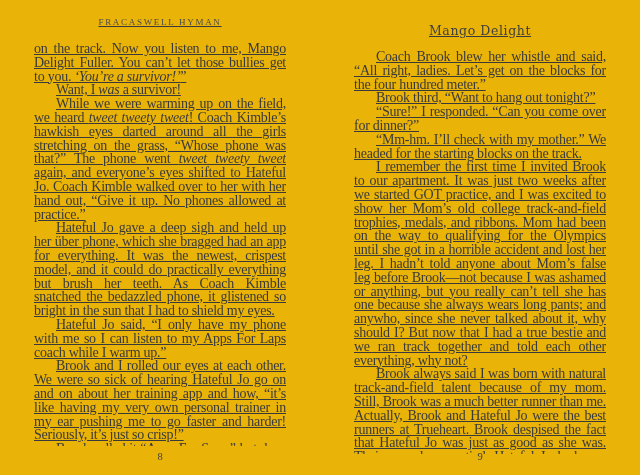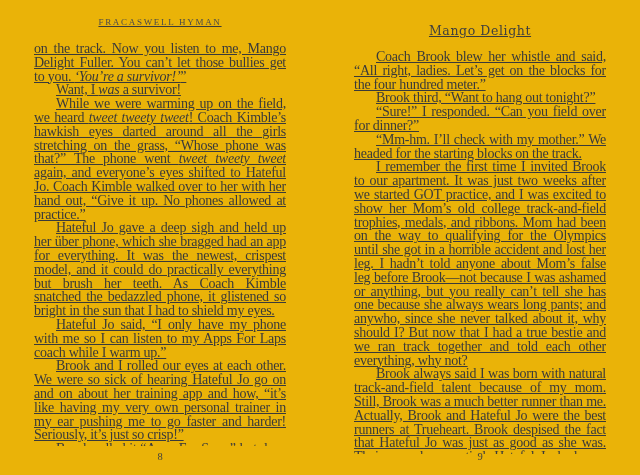--- a/index.html
+++ b/index.html
@@ -95,21 +95,21 @@
         <p class="para indent"><span>Brook called it “Apps For Saps,” but deep down we both</span></p>
       </div>
     <footer class="page-number">8</footer>
   </section>
 
   <section class="page">
     <header class="running-header title">Mango Delight</header>
     <div class="page-text">
         <p class="para indent"><span>Coach Brook blew her whistle and said, “All right, ladies. Let’s get on the blocks for the four hundred meter.”</span></p>
         <p class="para indent"><span>Brook third, “Want to hang out tonight?”</span></p>
-        <p class="para indent"><span>“Sure!” I responded. “Can you field over for dinner?”</span></p>
+        <p class="para indent"><span>“Sure!” I responded. “Can you come over for dinner?”</span></p>
         <p class="para indent"><span>“Mm-hm. I’ll check with my mother.” We headed for the starting blocks on the track.</span></p>
         <p class="para indent"><span>I remember the first time I invited Brook to our apartment. It was just two weeks after we started GOT practice, and I was excited to show her Mom’s old college track-and-field trophies, medals, and ribbons. Mom had been on the way to qualifying for the Olympics until she got in a horrible accident and lost her leg. I hadn’t told anyone about Mom’s false leg before Brook—not because I was ashamed or anything, but you really can’t tell she has one because she always wears long pants; and anywho, since she never talked about it, why should I? But now that I had a true bestie and we ran track together and told each other everything, why not?</span></p>
         <p class="para indent"><span>Brook always said I was born with natural track-and-field talent because of my mom. Still, Brook was a much better runner than me. Actually, Brook and Hateful Jo were the best runners at Trueheart. Brook despised the fact that Hateful Jo was just as good as she was. Their records were tied. Hateful Jo had won just as many sprints as Brook. They were guaranteed to come in first and second place. I was a third or fourth place kind of girl, but I didn’t mind.</span></p>
       </div>
     <footer class="page-number">9</footer>
   </section>
 
 </div>
 
 </body></html>

